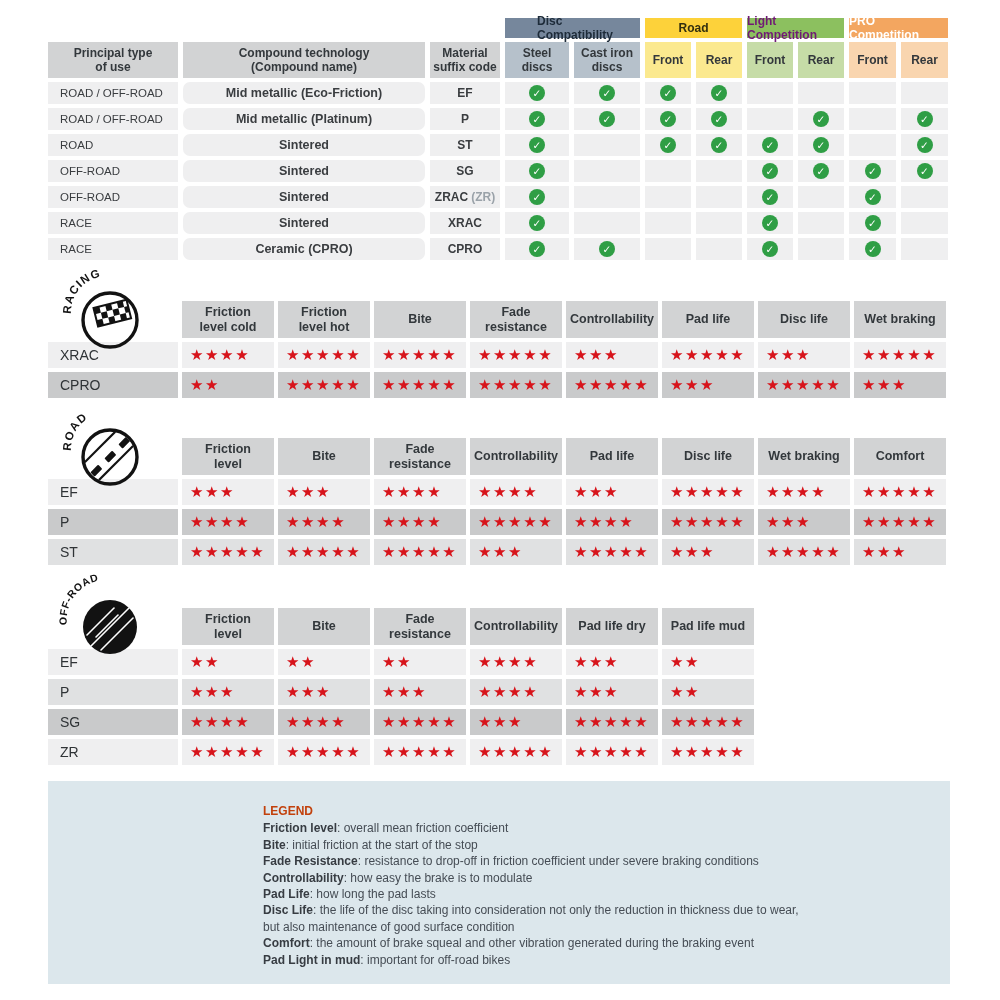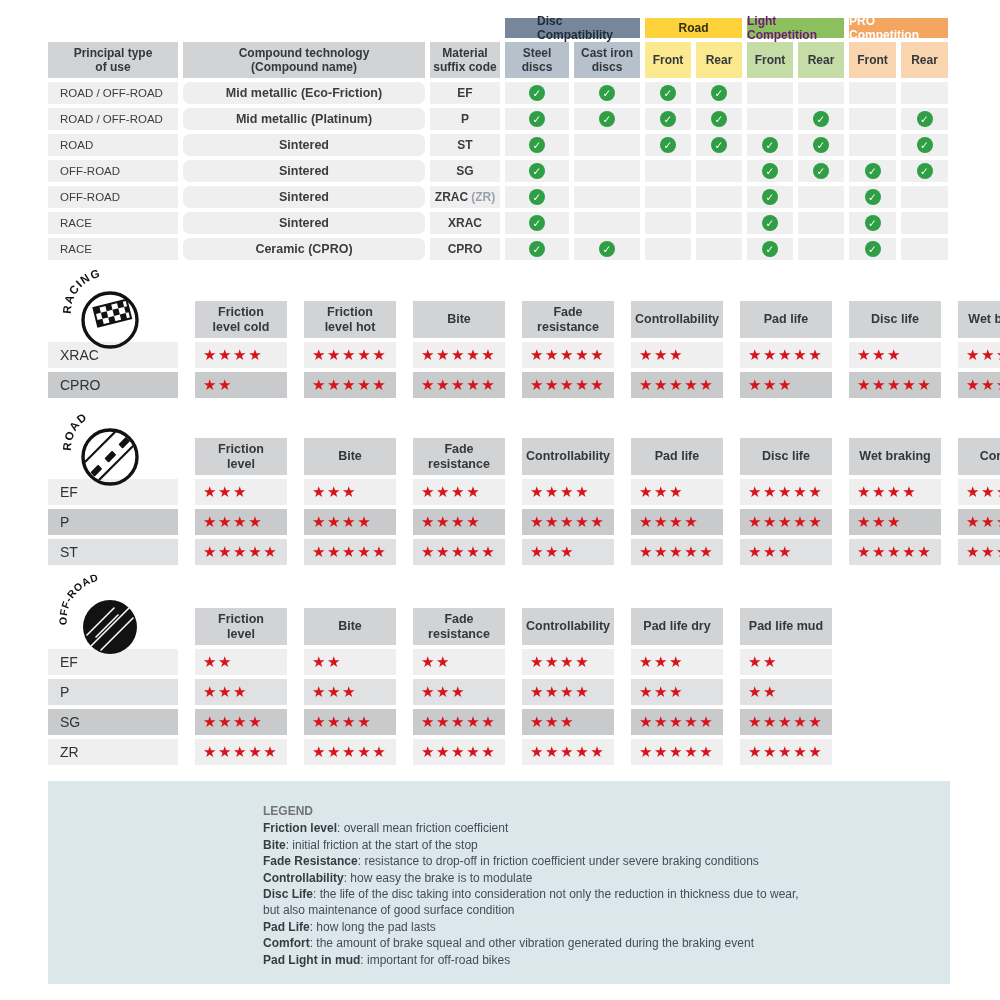--- a/index.html
+++ b/index.html
@@ -31,21 +31,21 @@
   .check{
     width:16px;height:16px;border-radius:50%;color:#fff;font-size:10.5px;font-weight:700;
     display:flex;align-items:center;justify-content:center;font-family:"DejaVu Sans",sans-serif;
   }
 
   
   .rating-section{position:relative;}
   .sec-racing{margin-top:41px;}
   .sec-road{margin-top:40px;}
   .sec-offroad{margin-top:43px;}
-  .rating-grid{display:grid;grid-template-rows:37px;grid-auto-rows:26px;gap:4px 17px;}
+  .rating-grid{display:grid;grid-template-rows:37px;grid-auto-rows:26px;gap:4px 4px;}
   .rhead{
     background:#d2d3d4;display:flex;align-items:center;justify-content:center;
     text-align:center;font-size:12.5px;font-weight:700;line-height:1.15;color:#33383c;
   }
   .spacer{background:transparent;}
   .rlabel{display:flex;align-items:center;padding-left:12px;font-size:14px;font-weight:500;color:#2f3336;}
   .rstars{
     display:flex;align-items:center;padding-left:8px;
     font-family:"DejaVu Sans",sans-serif;font-size:15px;letter-spacing:1.6px;
   }
@@ -425,27 +425,27 @@
         <div class="rstars shade-light" style="color: rgb(215, 20, 27);">★★★★★</div>
         <div class="rstars shade-light" style="color: rgb(215, 20, 27);">★★★★★</div>
         <div class="rstars shade-light" style="color: rgb(215, 20, 27);">★★★★★</div>
         <div class="rstars shade-light" style="color: rgb(215, 20, 27);">★★★★★</div>
         <div class="rstars shade-light" style="color: rgb(215, 20, 27);">★★★★★</div>
         <div class="rstars shade-light" style="color: rgb(215, 20, 27);">★★★★★</div>
       </div>
   </section>
 
   <section class="legend">
-    <div class="legend-title" style="color: #737373;">LEGEND</div>
+    <div class="legend-title" style="color: #c2410c;">LEGEND</div>
     <div>
         <div class="litem"><b>Friction level</b><span class="def">: overall mean friction coefficient</span></div>
         <div class="litem"><b>Bite</b><span class="def">: initial friction at the start of the stop</span></div>
         <div class="litem"><b>Fade Resistance</b><span class="def">: resistance to drop-off in friction coefficient under severe braking conditions</span></div>
         <div class="litem"><b>Controllability</b><span class="def">: how easy the brake is to modulate</span></div>
+        <div class="litem"><b>Pad Life</b><span class="def">: how long the pad lasts</span></div>
         <div class="litem"><b>Disc Life</b><span class="def">: the life of the disc taking into consideration not only the reduction in thickness due to wear,
 but also maintenance of good surface condition</span></div>
-        <div class="litem"><b>Pad Life</b><span class="def">: how long the pad lasts</span></div>
         <div class="litem"><b>Comfort</b><span class="def">: the amount of brake squeal and other vibration generated during the braking event</span></div>
         <div class="litem"><b>Pad Light in mud</b><span class="def">: important for off-road bikes</span></div>
       </div>
   </section>
 
 </div>
 
 </body></html>

